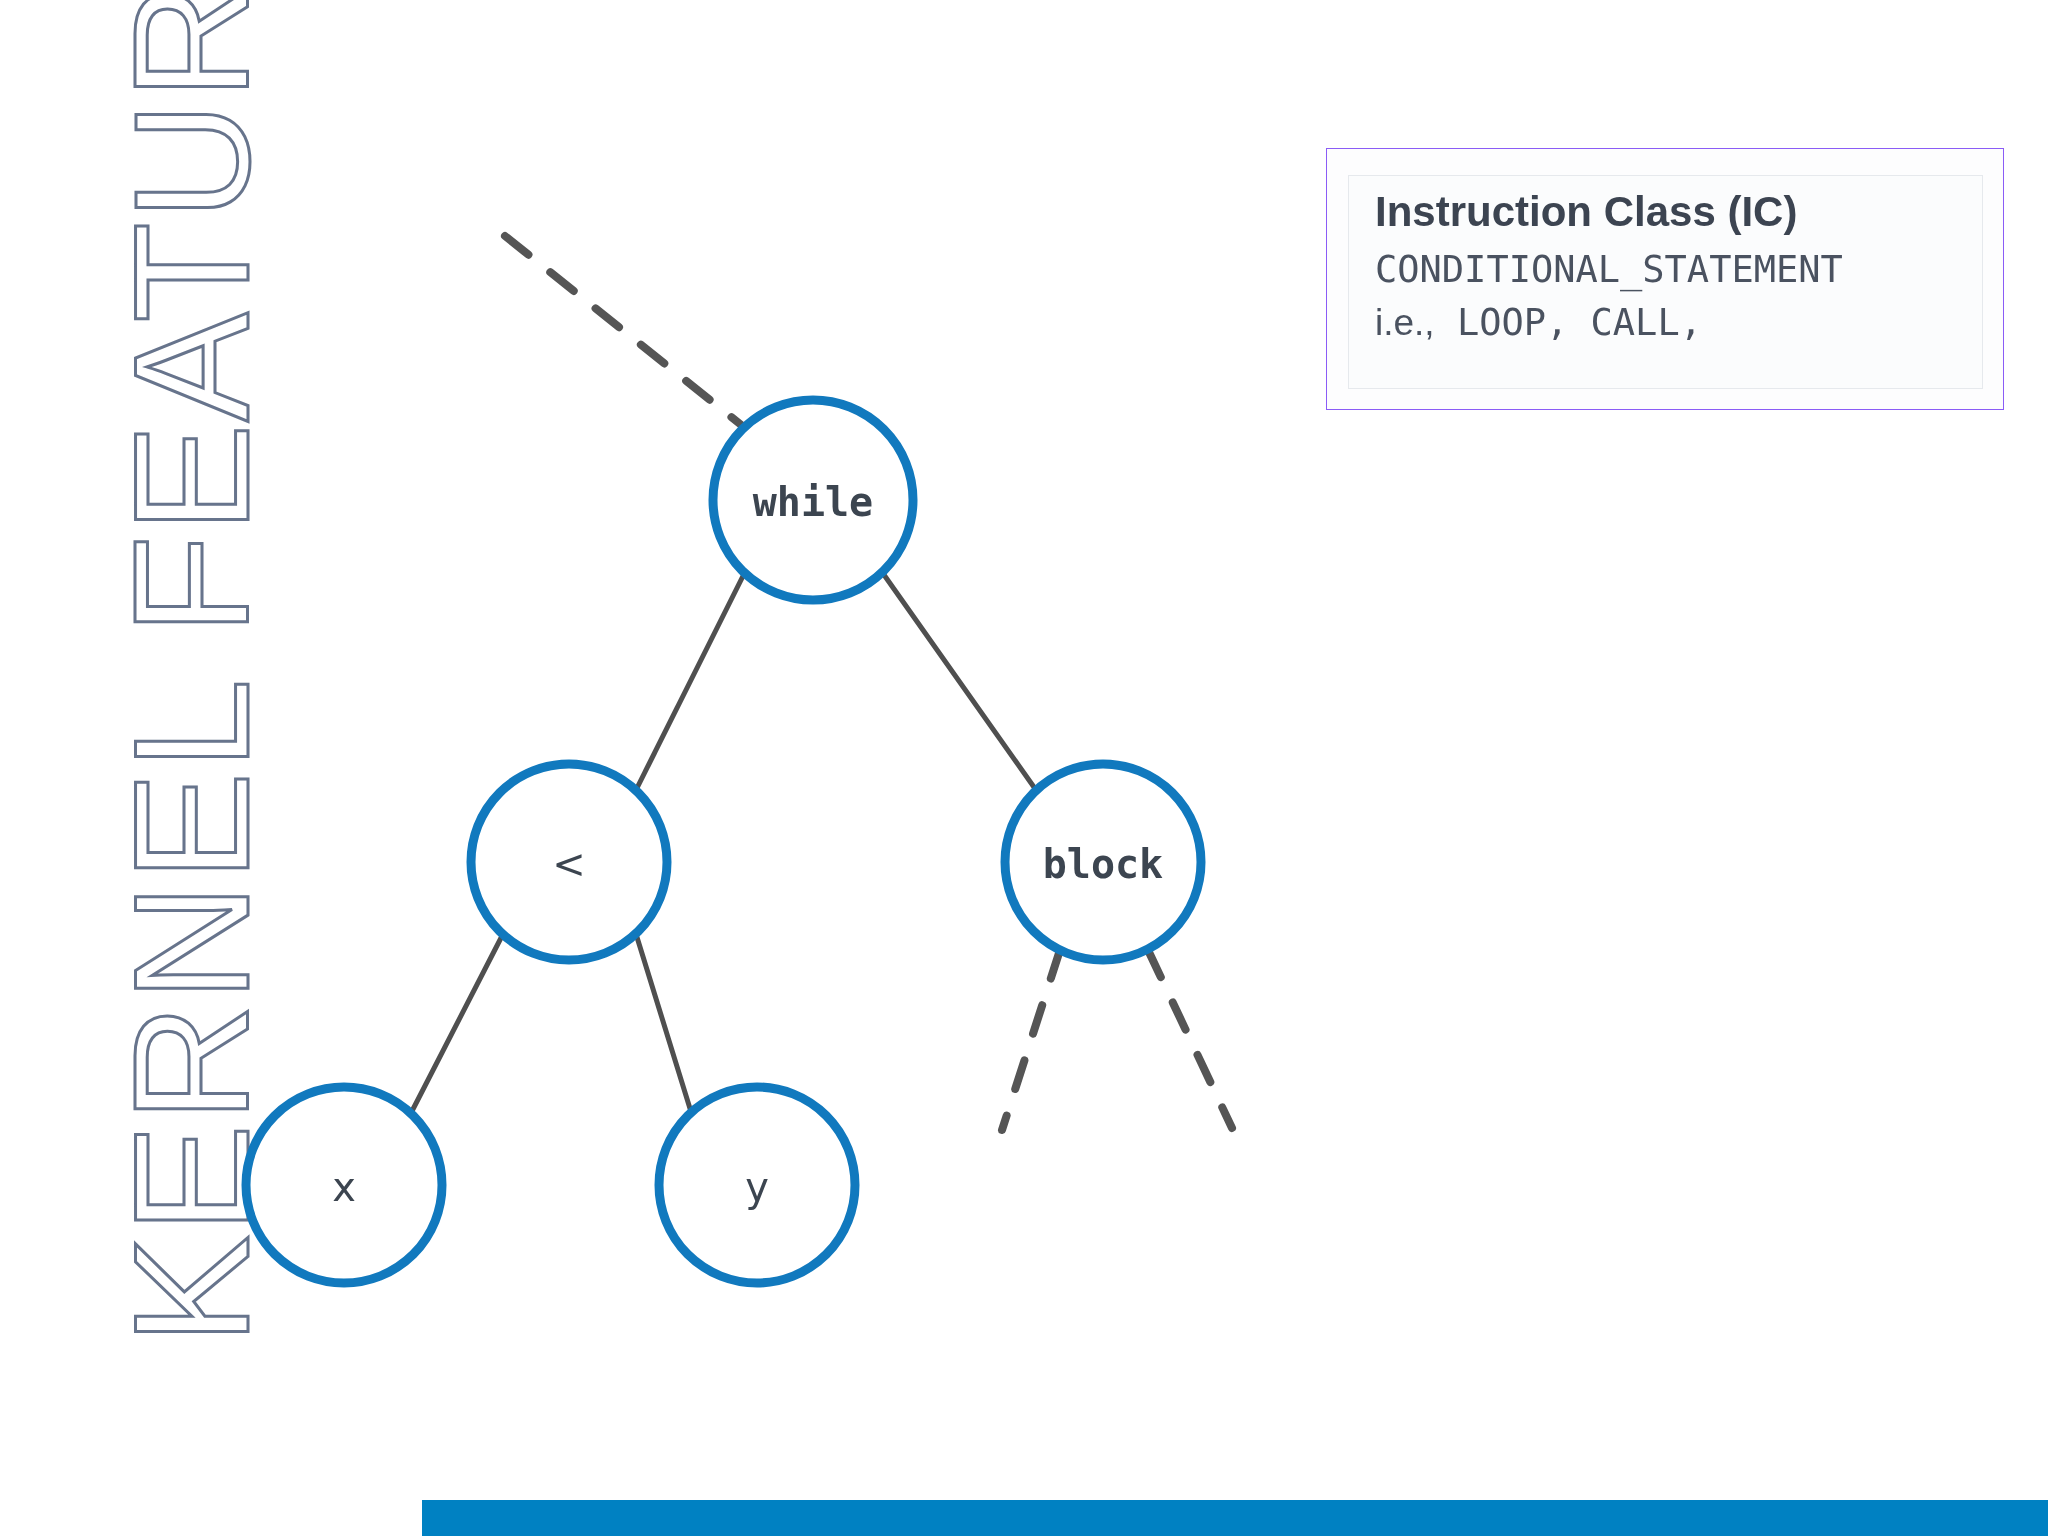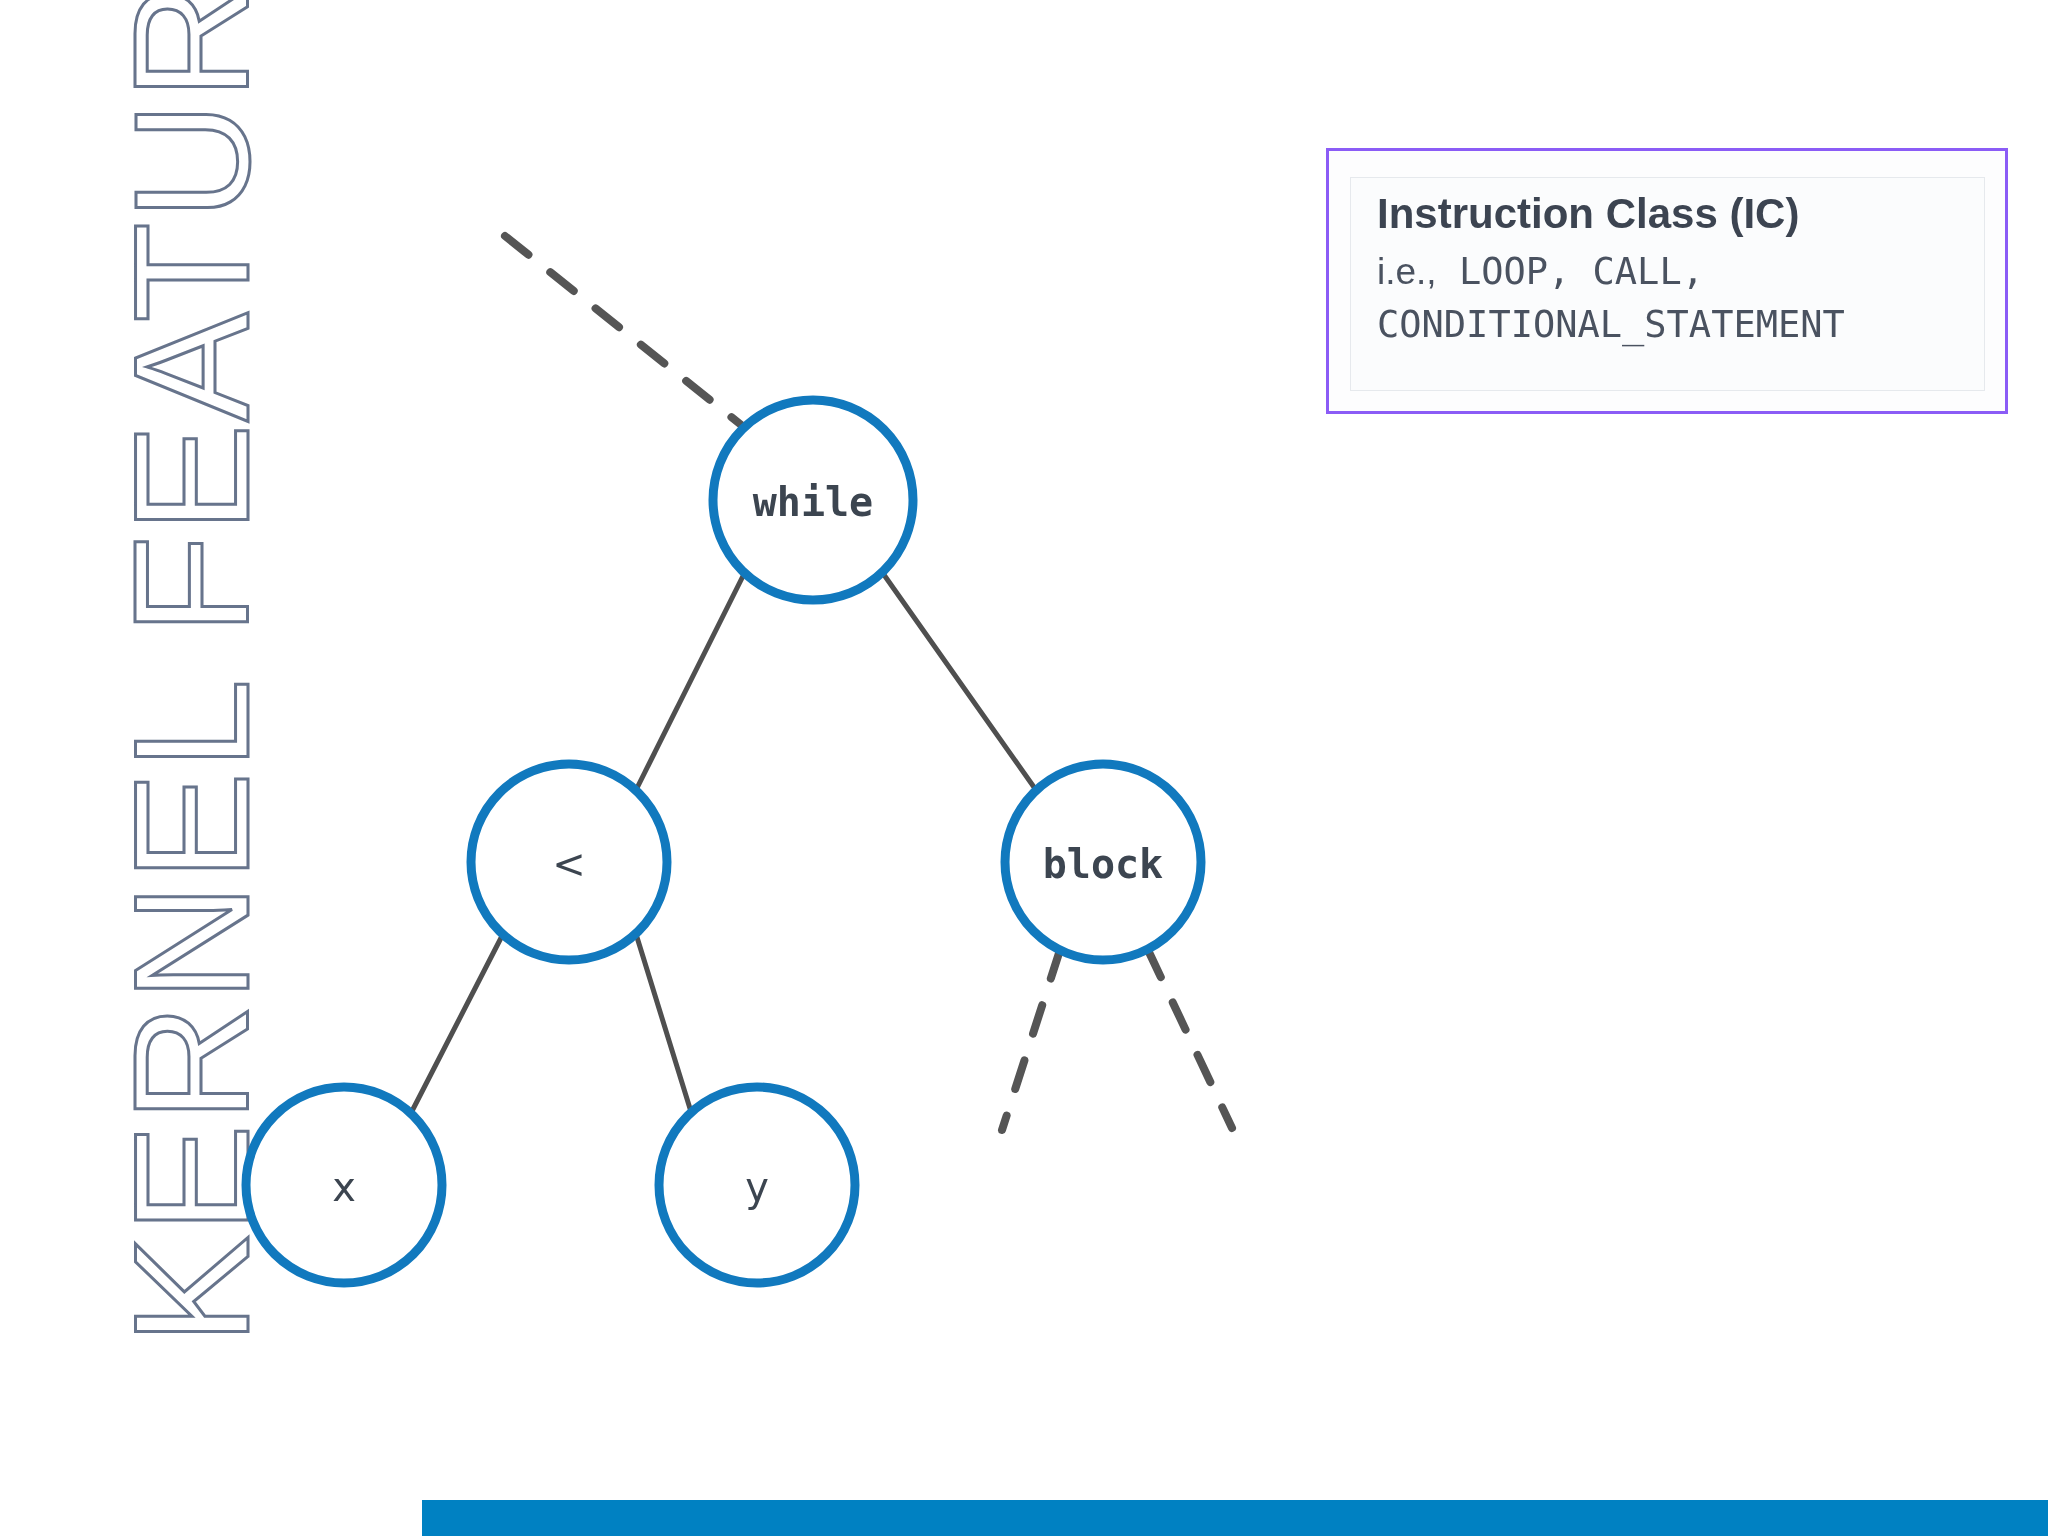--- a/index.html
+++ b/index.html
@@ -101,21 +101,21 @@
   }
 
   
   #callout-card {
     position: absolute;
     left: 1326px;
     top: 148px;
     width: 676px;
     height: 260px;
     background: #fdfdfe;
-    border: 3px solid #8b5cf6;
+    border: 1px solid #8b5cf6;
   }
   #callout-card::after {
     content: "";
     position: absolute;
     left: 10px;
     right: 10px;
     bottom: -26px;
     height: 36px;
     border-radius: 50%;
     background: radial-gradient(ellipse at 50% 0%,
@@ -200,20 +200,20 @@
 
     <g>
       <circle class="node-circle" cx="757" cy="1185" r="98"></circle>
       <text class="node-label-plain" x="757" y="1187">y</text>
     </g>
   </svg>
 
   <div id="callout-card">
     <div id="callout-inner">
       <div id="callout-title">Instruction Class (IC)</div>
+      <div class="callout-body-line">CONDITIONAL_STATEMENT</div>
       <div class="callout-body-line"><span class="prose">i.e.,</span><span> LOOP, CALL,</span></div>
-      <div class="callout-body-line">CONDITIONAL_STATEMENT</div>
     </div>
   </div>
 
   <div id="bottom-bar"></div>
 
 </div>
 
 </body></html>

